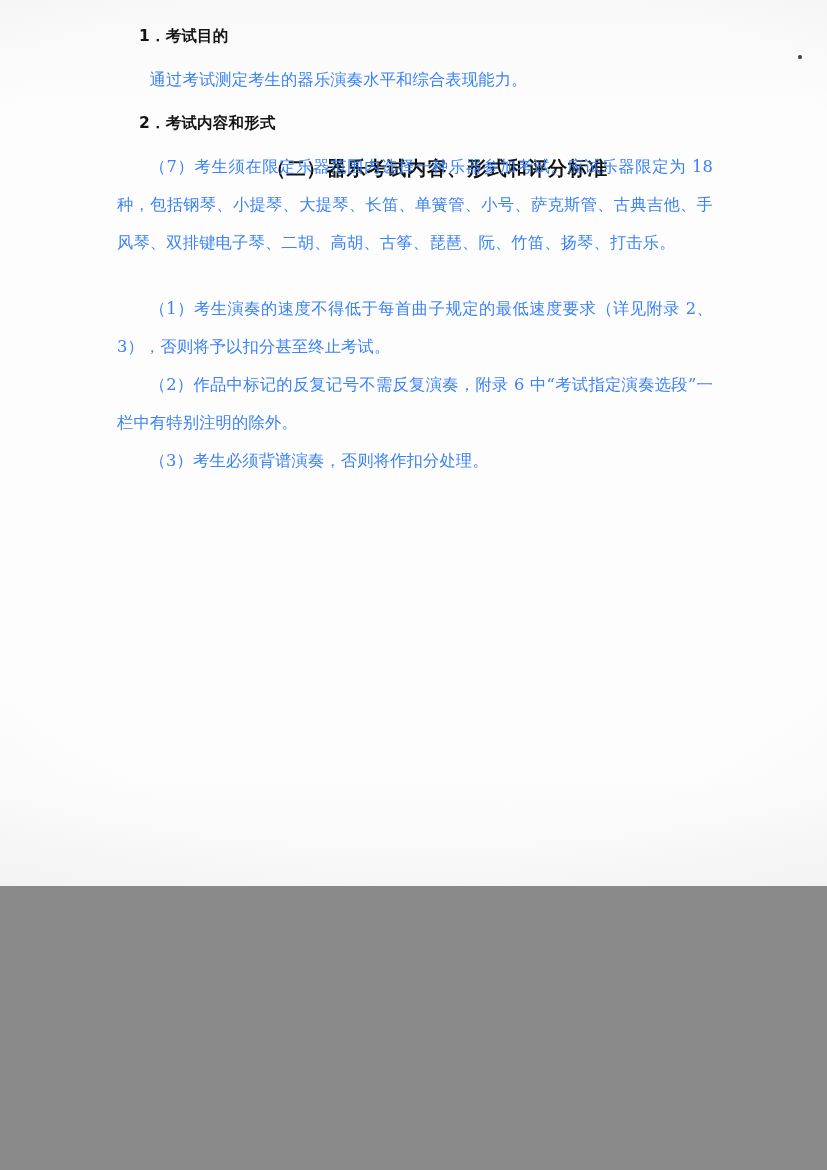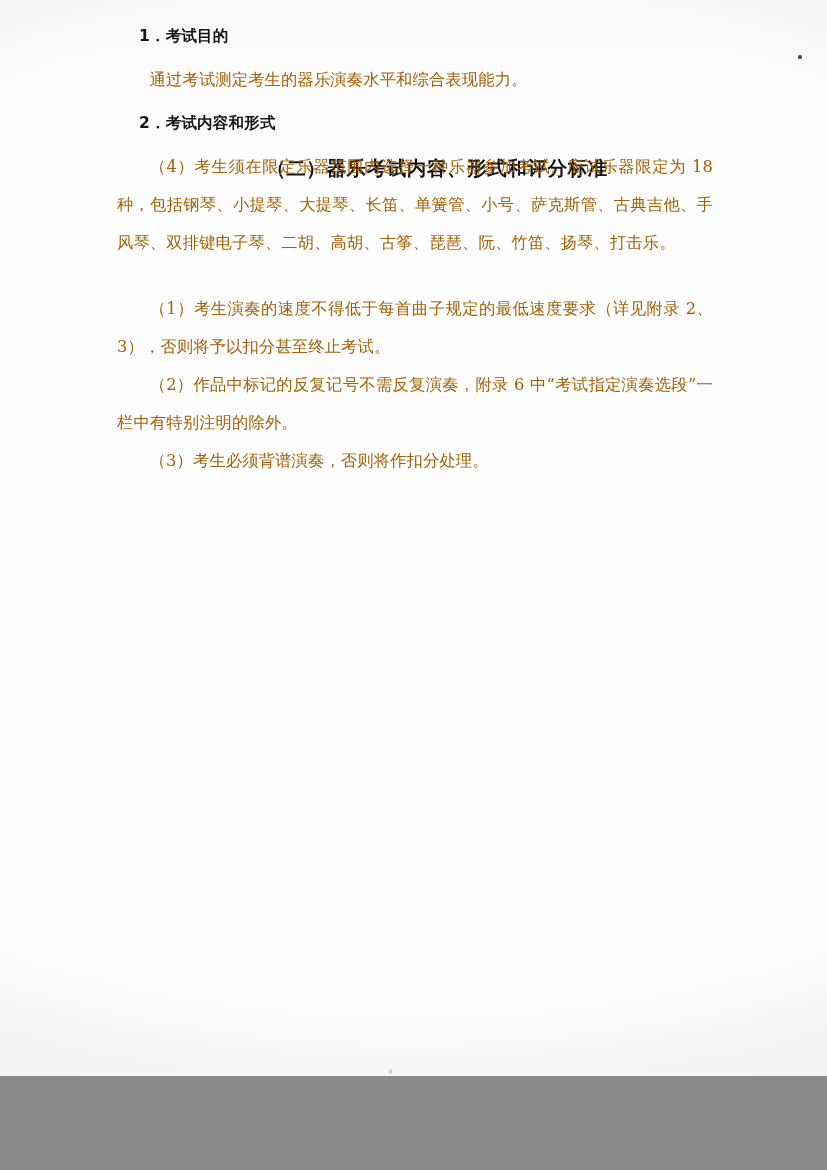--- a/index.html
+++ b/index.html
@@ -3,21 +3,21 @@
 <meta charset="utf-8">
 <style>
   html, body {
     margin: 0;
     padding: 0;
     background: #8a8a8a;
   }
   .page {
     position: relative;
     width: 827px;
-    height: 1076px;
+    height: 886px;
     margin: 0 auto;
     background: #fdfdfd;
     overflow: hidden;
     font-family: "DejaVu Serif", "Liberation Serif", serif;
     color: #1b1b1b;
     box-sizing: border-box;
     padding-left: 47px;
   }
   
   .scan-tint {
@@ -66,21 +66,21 @@
     letter-spacing: 0.2px;
   }
 
   p.para {
     margin: 0;
     font-size: 16.3px;
     line-height: 38px;
     text-align: justify;
     text-justify: inter-ideograph;
     letter-spacing: 0.15px;
-    color: #a16207;
+    color: #3b82f6;
   }
   p.indent { text-indent: 2em; }
 
   .sp-title { height: 26px; }
   .sp-sec { height: 14px; }
 
   .emph {
     font-family: "DejaVu Sans", "Liberation Sans", sans-serif;
     font-weight: bold;
     position: relative;
@@ -137,21 +137,21 @@
       <h2 class="heading">1．考试目的</h2>
       <div class="sp-sec"></div>
       <p class="para indent">通过考试测定考生的器乐演奏水平和综合表现能力。</p>
     </div>
 
     <div class="sp-sec"></div>
 
     <div>
       <h2 class="heading">2．考试内容和形式</h2>
       <div class="sp-sec"></div>
-      <p class="para indent">（4）考生须在限定乐器范围内选择一种乐器参加考试。应试乐器限定为 18 种，包括钢琴、小提琴、大提琴、长笛、单簧管、小号、萨克斯管、古典吉他、手风琴、双排键电子琴、二胡、高胡、古筝、琵琶、阮、竹笛、扬琴、打击乐。</p>
+      <p class="para indent">（7）考生须在限定乐器范围内选择一种乐器参加考试。应试乐器限定为 18 种，包括钢琴、小提琴、大提琴、长笛、单簧管、小号、萨克斯管、古典吉他、手风琴、双排键电子琴、二胡、高胡、古筝、琵琶、阮、竹笛、扬琴、打击乐。</p>
     </div>
 
     <div class="sp-sec"></div>
 
     <div>
       <div class="sp-sec"></div>
       <p class="para indent">（1）考生演奏的速度不得低于每首曲子规定的最低速度要求（详见附录 2、3），否则将予以扣分甚至终止考试。</p>
       <p class="para indent">（2）作品中标记的反复记号不需反复演奏，附录 6 中“考试指定演奏选段”一栏中有特别注明的除外。</p>
       <p class="para indent">（3）考生必须背谱演奏，否则将作扣分处理。</p>
     </div>

